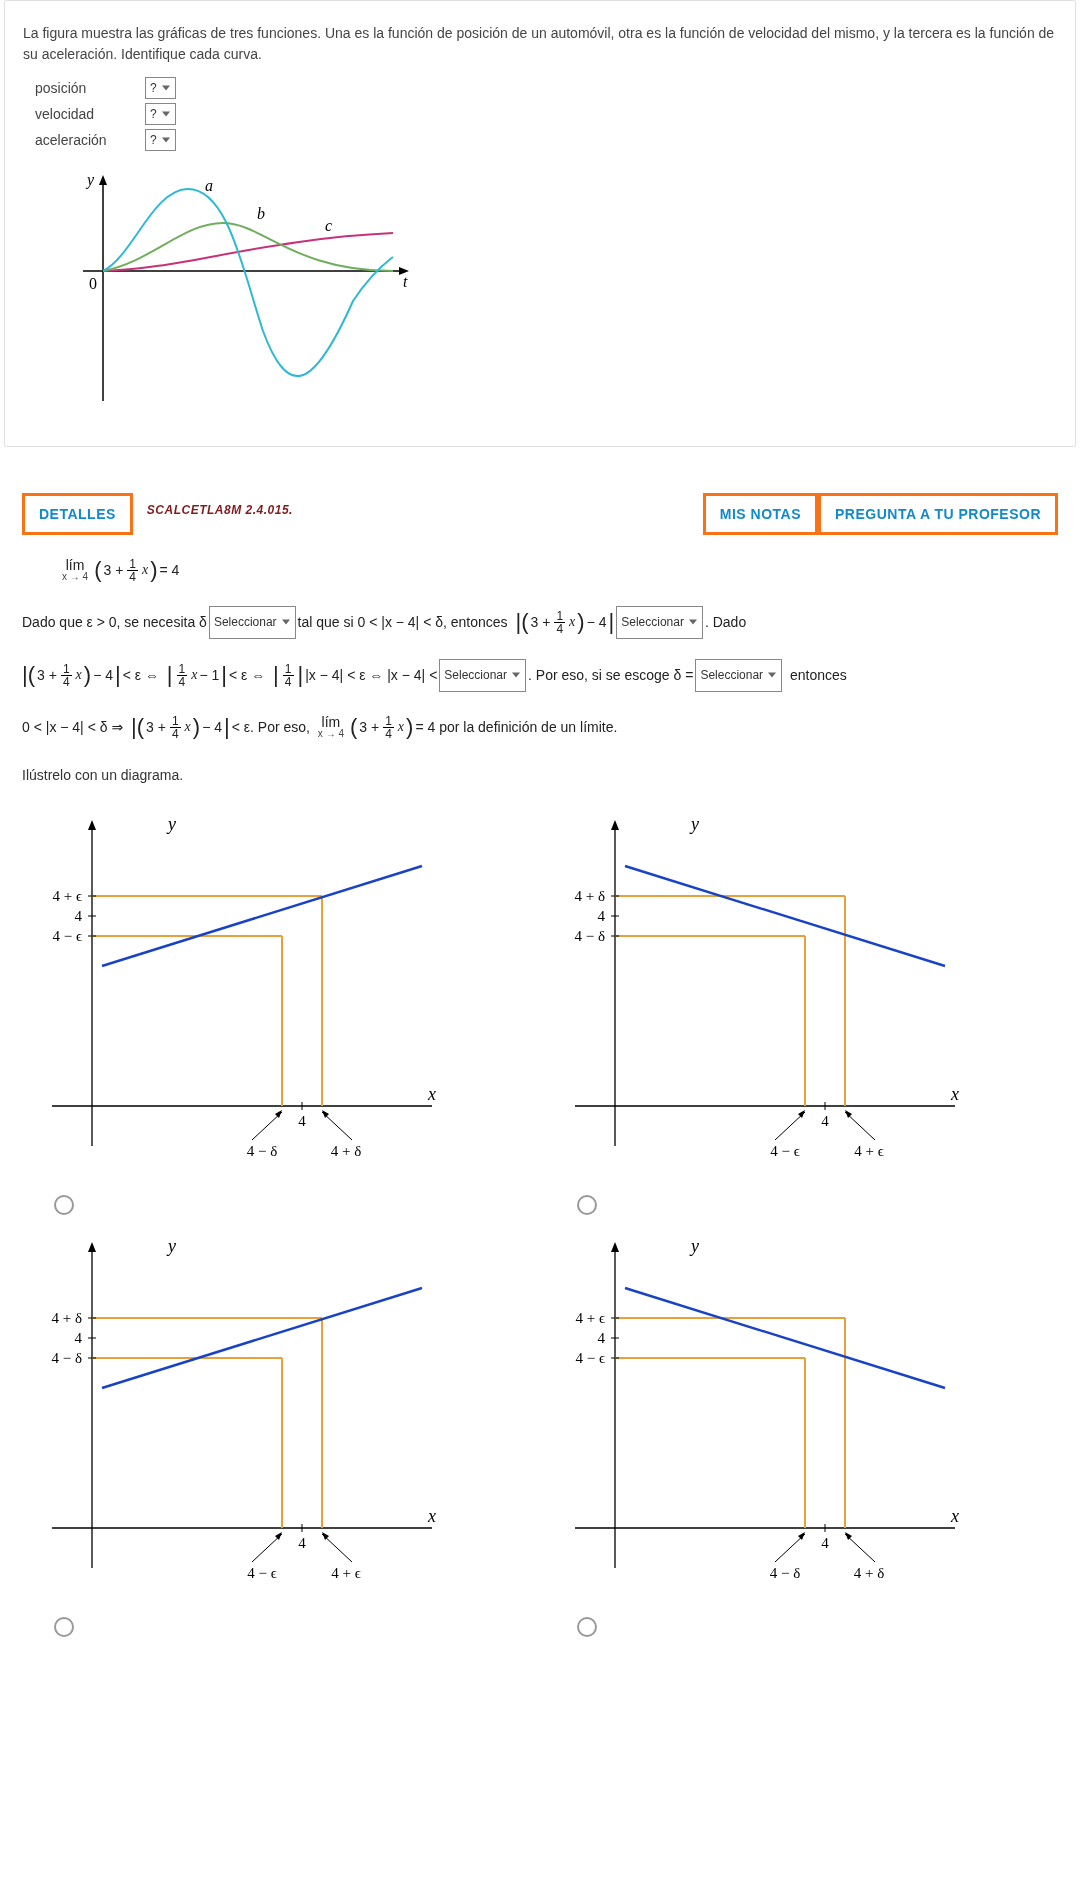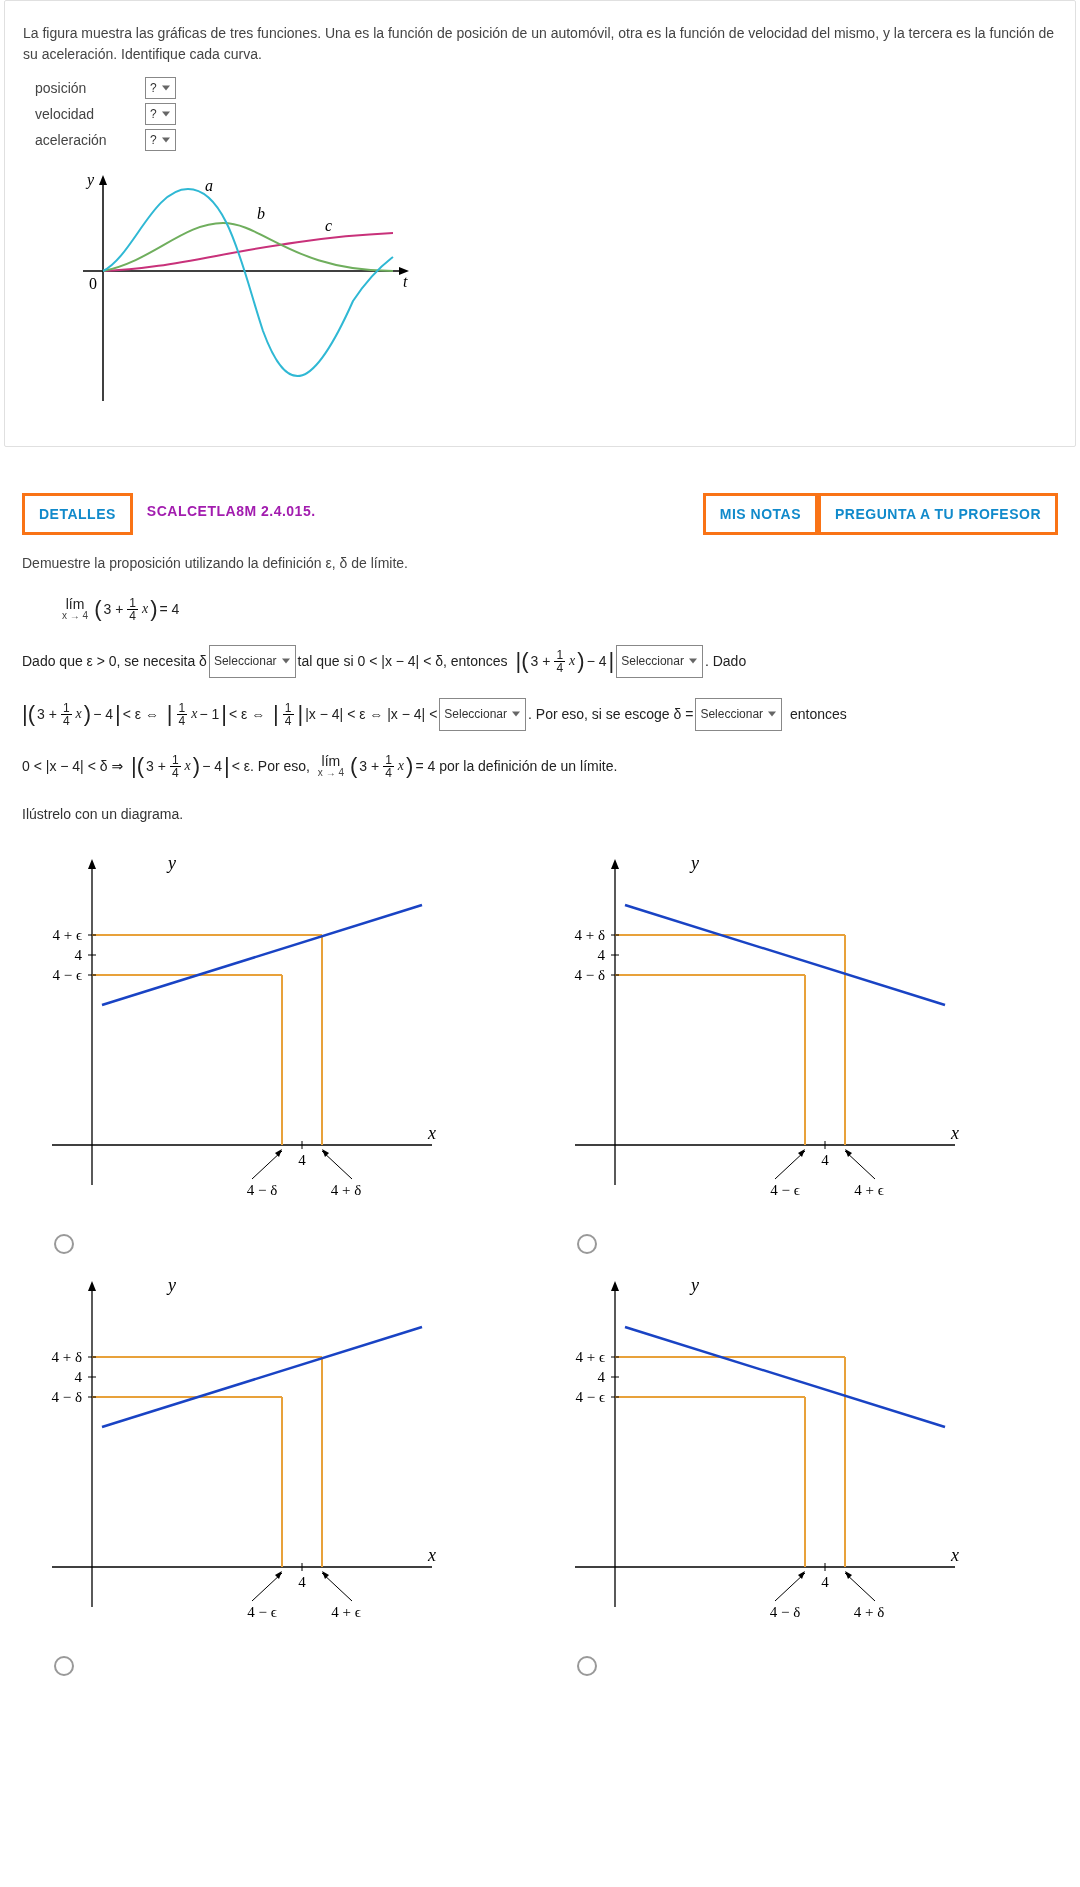--- a/index.html
+++ b/index.html
@@ -7,21 +7,21 @@
   .card { border:1px solid #e0e0e0; border-radius:2px; padding:22px 18px; margin:0 4px 24px 4px; background:#fff;}
   .card.noborder { border:none; padding-left:18px; padding-right:18px;}
   .qtext { line-height:1.5; margin-bottom:12px; color:#444;}
   .optrow { display:flex; align-items:center; gap:28px; margin:4px 0 4px 12px; color:#444;}
   .optrow label { min-width:82px; display:inline-block;}
   .selbox { border:1px solid #888; height:22px; font-size:12px; padding:0 18px 0 4px; position:relative; display:inline-flex; align-items:center; background:#fff; color:#333;}
   .selbox::after { content:""; position:absolute; right:5px; top:50%; width:0;height:0;border-left:4px solid transparent;border-right:4px solid transparent;border-top:5px solid #666; transform:translateY(-50%);}
   .graphzone { margin-left:40px; margin-top:10px;}
   .hdr { display:flex; align-items:stretch; gap:0; margin-bottom:18px; flex-wrap:wrap;}
   .hdr .hbtn { border:3px solid #f97316; color:#118acb; font-weight:bold; font-size:14px; padding:10px 14px; letter-spacing:.5px; }
-  .hdr .title { font-weight:bold; font-size:14px; padding:10px 14px; letter-spacing:.5px; color:#a21caf;}
+  .hdr .title { font-weight:bold; font-size:12px; padding:10px 14px; letter-spacing:.5px; color:#7f1d1d;font-style:italic;}
   .hdr .spacer { flex:1; }
   .hdr .hbtn + .hbtn { margin-left:0;}
   .mathline { line-height:2.2; margin:20px 0; color:#222; display:flex; flex-wrap:wrap; align-items:center; gap:2px;}
   .mathline .selbox { height:33px;}
   .frac { display:inline-flex; flex-direction:column; align-items:center; vertical-align:middle; font-size:12px; line-height:1; margin:0 2px;}
   .frac .num { border-bottom:1px solid #000; padding:0 2px;}
   .frac .den { padding:0 2px;}
   .big { font-size:22px; vertical-align:middle; line-height:1;}
   .limblock { display:inline-flex; flex-direction:column; align-items:center; font-size:12px; line-height:1; margin-right:4px;}
   .limblock .top { font-size:14px;}
@@ -87,21 +87,20 @@
 <div class="card noborder">
 
   <div class="hdr">
     <div class="hbtn">DETALLES</div>
     <div class="title">SCALCETLA8M 2.4.015.</div>
     <div class="spacer"></div>
     <div class="hbtn">MIS NOTAS</div>
     <div class="hbtn">PREGUNTA A TU PROFESOR</div>
   </div>
 
-  <div class="qtext">Demuestre la proposición utilizando la definición ε, δ de límite.</div>
 
   <div class="mathline indent">
     <span class="limblock">
       <span class="top">lím</span>
       <span class="bot">x → 4</span>
     </span>
     <span class="big">(</span>3 +
     <span class="frac">
         <span class="num">1</span>
         <span class="den">4</span>

